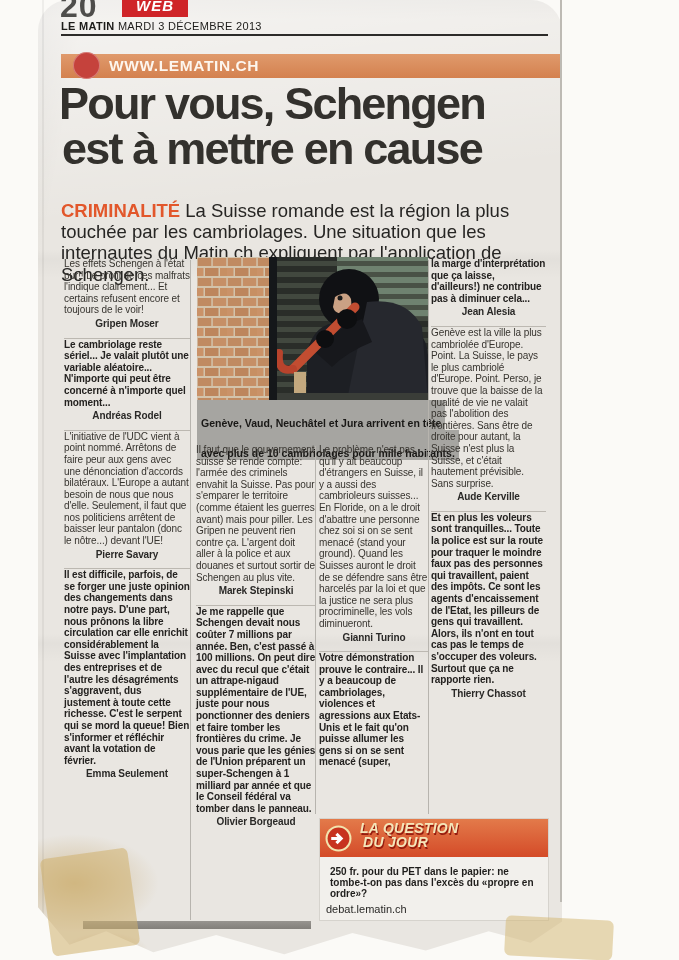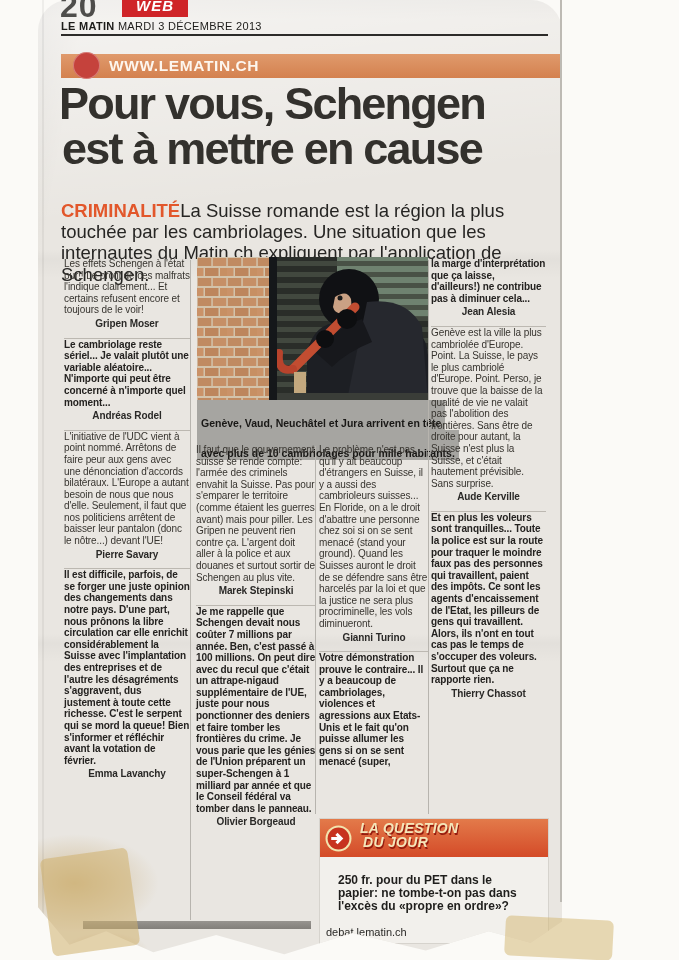--- a/index.html
+++ b/index.html
@@ -25,21 +25,21 @@
   .page-number{position:absolute;left:22px;top:-12px;font-size:32px;font-weight:700;color:#4e4d4b;letter-spacing:1px;}
   .web-badge{position:absolute;left:84px;top:-9px;background:#cf2428;color:#fff;font-weight:700;font-style:italic;font-size:15px;padding:6px 14px 3px;letter-spacing:1px;}
   .masthead-row{position:absolute;left:23px;top:20px;font-size:11px;color:#1d1c1a;letter-spacing:.3px;}
   .masthead-row .paper{font-weight:700;}
   .masthead-rule{position:absolute;left:23px;top:34px;width:487px;height:2px;background:#2c2b29;}
   .url-banner{position:absolute;left:23px;top:54px;width:500px;height:24px;background:linear-gradient(180deg,#e09a6c,#d4814f);}
   .url-banner .dot{position:absolute;left:12px;top:-2px;width:27px;height:27px;border-radius:50%;background:#c5423c;box-shadow:inset 0 0 0 1px rgba(255,255,255,.3);}
   .url-banner .label{position:absolute;left:48px;top:0;line-height:24px;font-size:15.5px;font-weight:700;color:#fdf6ee;letter-spacing:.6px;}
   .headline{position:absolute;left:21px;top:82px;font-size:45px;line-height:.99;font-weight:800;color:#33312d;letter-spacing:-1.8px;text-align:center;}
   .lead{position:absolute;left:23px;top:181px;width:458px;font-size:18.5px;line-height:1.16;color:#262523;}
-  .lead .kicker{color:#e2572b;font-weight:700;}
+  .lead .kicker{color:#e2572b;font-weight:700;margin-right:5px;}
   .photo{position:absolute;left:159px;top:257px;width:231px;height:143px;}
   .caption{position:absolute;left:159px;top:400px;width:240px;}
   .caption span{display:table;background:#a6a5a1;color:#191816;font-size:10.5px;font-weight:700;padding:17px 4px 1px;white-space:nowrap;}
   .col{position:absolute;font-size:10px;line-height:1.16;color:#37342f;letter-spacing:-.1px;}
   .col1{left:26px;top:258px;width:126px;}
   .col2{left:158px;top:444px;width:120px;}
   .col3{left:281px;top:444px;width:110px;}
   .col4{left:393px;top:258px;width:115px;}
   .comment p{margin:0;}
   .comment .author{text-align:center;font-weight:700;color:#2a2927;margin-top:2px;}
@@ -49,21 +49,21 @@
   .vrule1{left:152px;top:260px;height:660px;}
   .vrule2{left:277px;top:446px;height:368px;}
   .vrule3{left:390px;top:260px;height:554px;}
   .endbar{position:absolute;left:45px;top:921px;width:228px;height:8px;background:linear-gradient(180deg,#97948f,#827f7a);}
   .qbox{position:absolute;left:281px;top:818px;width:228px;background:#f2f0ec;border:1px solid #d6d3cd;}
   .qbox-header{position:relative;height:38px;background:linear-gradient(180deg,#e37a4a,#d44b28);}
   .qbox-header svg{position:absolute;left:5px;top:6px;}
   .qbox-title{position:absolute;left:40px;top:3px;font-size:14px;line-height:.98;font-weight:800;font-style:italic;color:#f4e6ba;text-shadow:1px 1.5px 0 rgba(140,20,10,.9);letter-spacing:.3px;}
   .qbox-title .l2{margin-left:3px;}
   .qbox-body{padding:5px 6px 5px;}
-  .qbox-question{font-size:12px;line-height:1.1;font-weight:700;color:#1f1e1c;margin:12px;}
+  .qbox-question{font-size:10px;line-height:1.1;font-weight:700;color:#1f1e1c;margin:4px;}
   .qbox-link{font-size:11px;color:#2a2927;margin-top:3px;}
   .tape{position:absolute;border-radius:6px;z-index:5;}
   .tape1{left:46px;top:853px;width:88px;height:98px;transform:rotate(-8deg);background:rgba(208,176,110,.55);}
   .tape2{left:505px;top:918px;width:108px;height:40px;transform:rotate(3deg);background:rgba(214,186,122,.55);}
 </style>
 </head>
 <body>
 
 <div class="clipping">
 
@@ -144,21 +144,21 @@
     <div class="comment strong">
       <p>Le cambriolage reste sériel... Je valait plutôt une variable aléatoire... N'importe qui peut être concerné à n'importe quel moment...</p>
       <div class="author">Andréas Rodel</div>
     </div>
     <div class="comment">
       <p>L'initiative de l'UDC vient à point nommé. Arrêtons de faire peur aux gens avec une dénonciation d'accords bilatéraux. L'Europe a autant besoin de nous que nous d'elle. Seulement, il faut que nos politiciens arrêtent de baisser leur pantalon (donc le nôtre...) devant l'UE!</p>
       <div class="author">Pierre Savary</div>
     </div>
     <div class="comment strong">
       <p>Il est difficile, parfois, de se forger une juste opinion des changements dans notre pays. D'une part, nous prônons la libre circulation car elle enrichit considérablement la Suisse avec l'implantation des entreprises et de l'autre les désagréments s'aggravent, dus justement à toute cette richesse. C'est le serpent qui se mord la queue! Bien s'informer et réfléchir avant la votation de février.</p>
-      <div class="author">Emma Lavanchy</div>
+      <div class="author">Emma Seulement</div>
     </div>
   </div>
 
   <div class="col col2">
     <div class="comment">
       <p>Il faut que le gouvernement suisse se rende compte: l'armée des criminels envahit la Suisse. Pas pour s'emparer le territoire (comme étaient les guerres avant) mais pour piller. Les Gripen ne peuvent rien contre ça. L'argent doit aller à la police et aux douanes et surtout sortir de Schengen au plus vite.</p>
       <div class="author">Marek Stepinski</div>
     </div>
     <div class="comment strong">
       <p>Je me rappelle que Schengen devait nous coûter 7 millions par année. Ben, c'est passé à 100 millions. On peut dire avec du recul que c'était un attrape-nigaud supplémentaire de l'UE, juste pour nous ponctionner des deniers et faire tomber les frontières du crime. Je vous parie que les génies de l'Union préparent un super-Schengen à 1 milliard par année et que le Conseil fédéral va tomber dans le panneau.</p>

